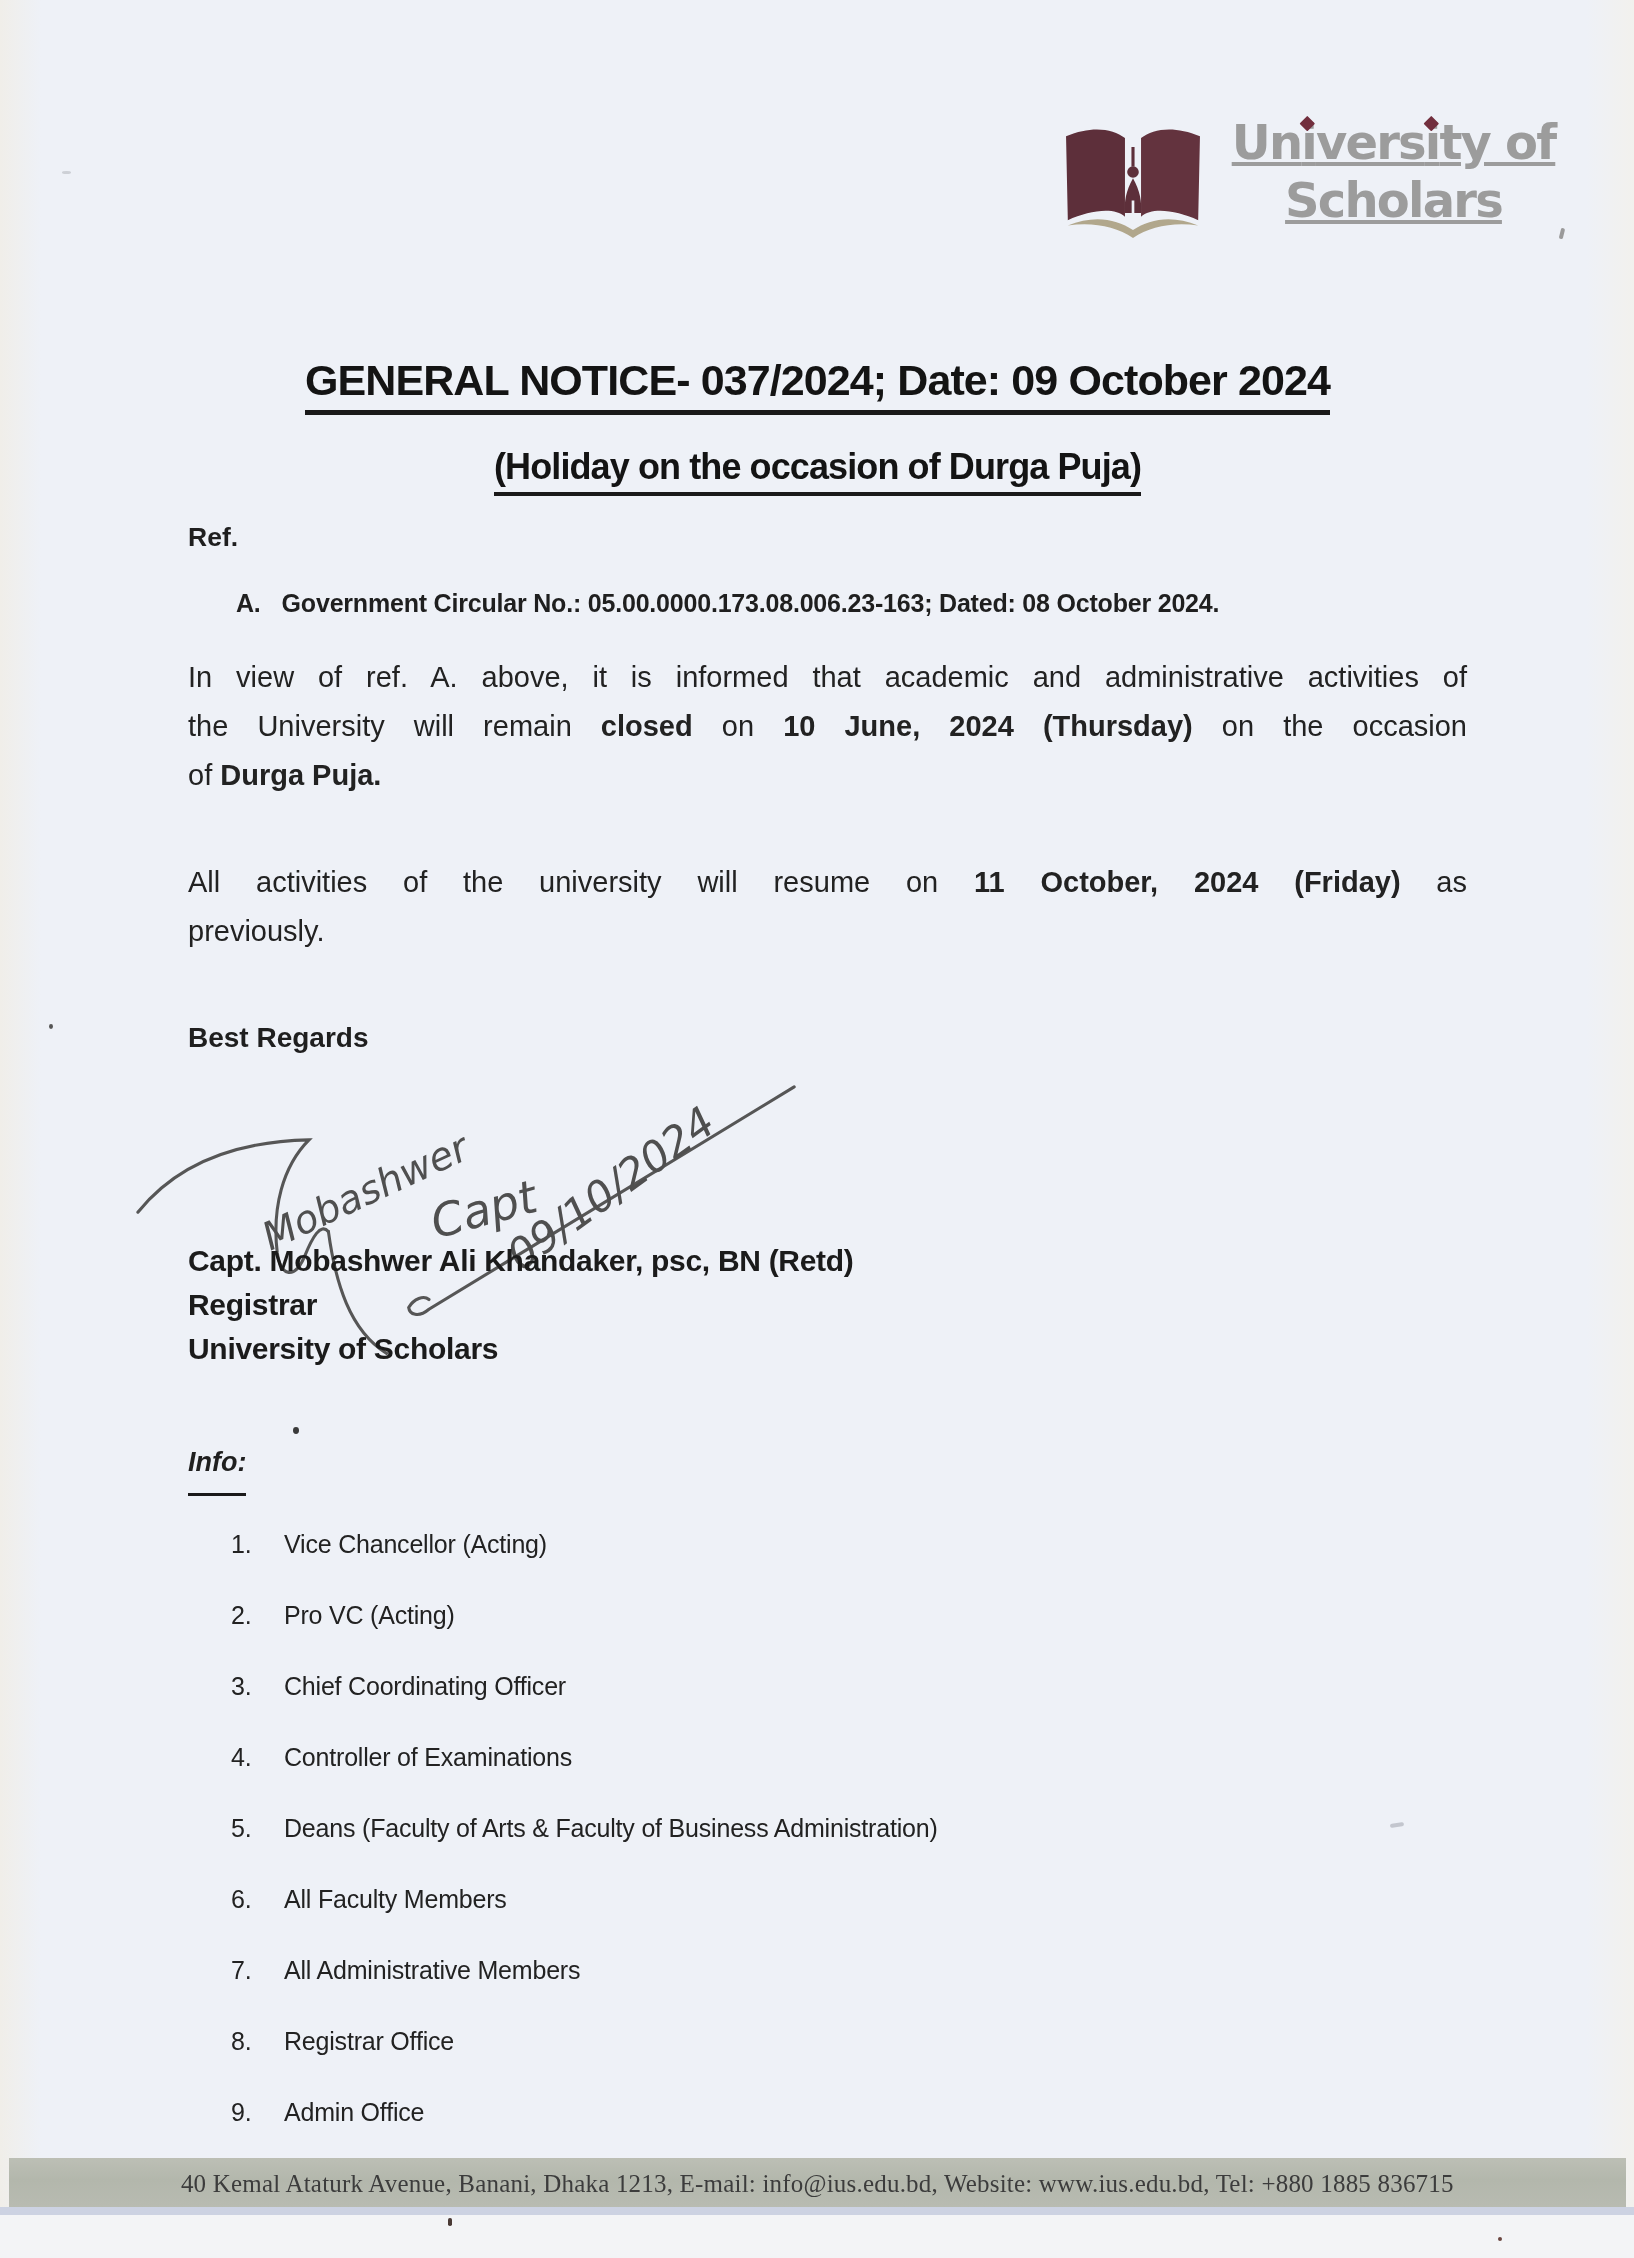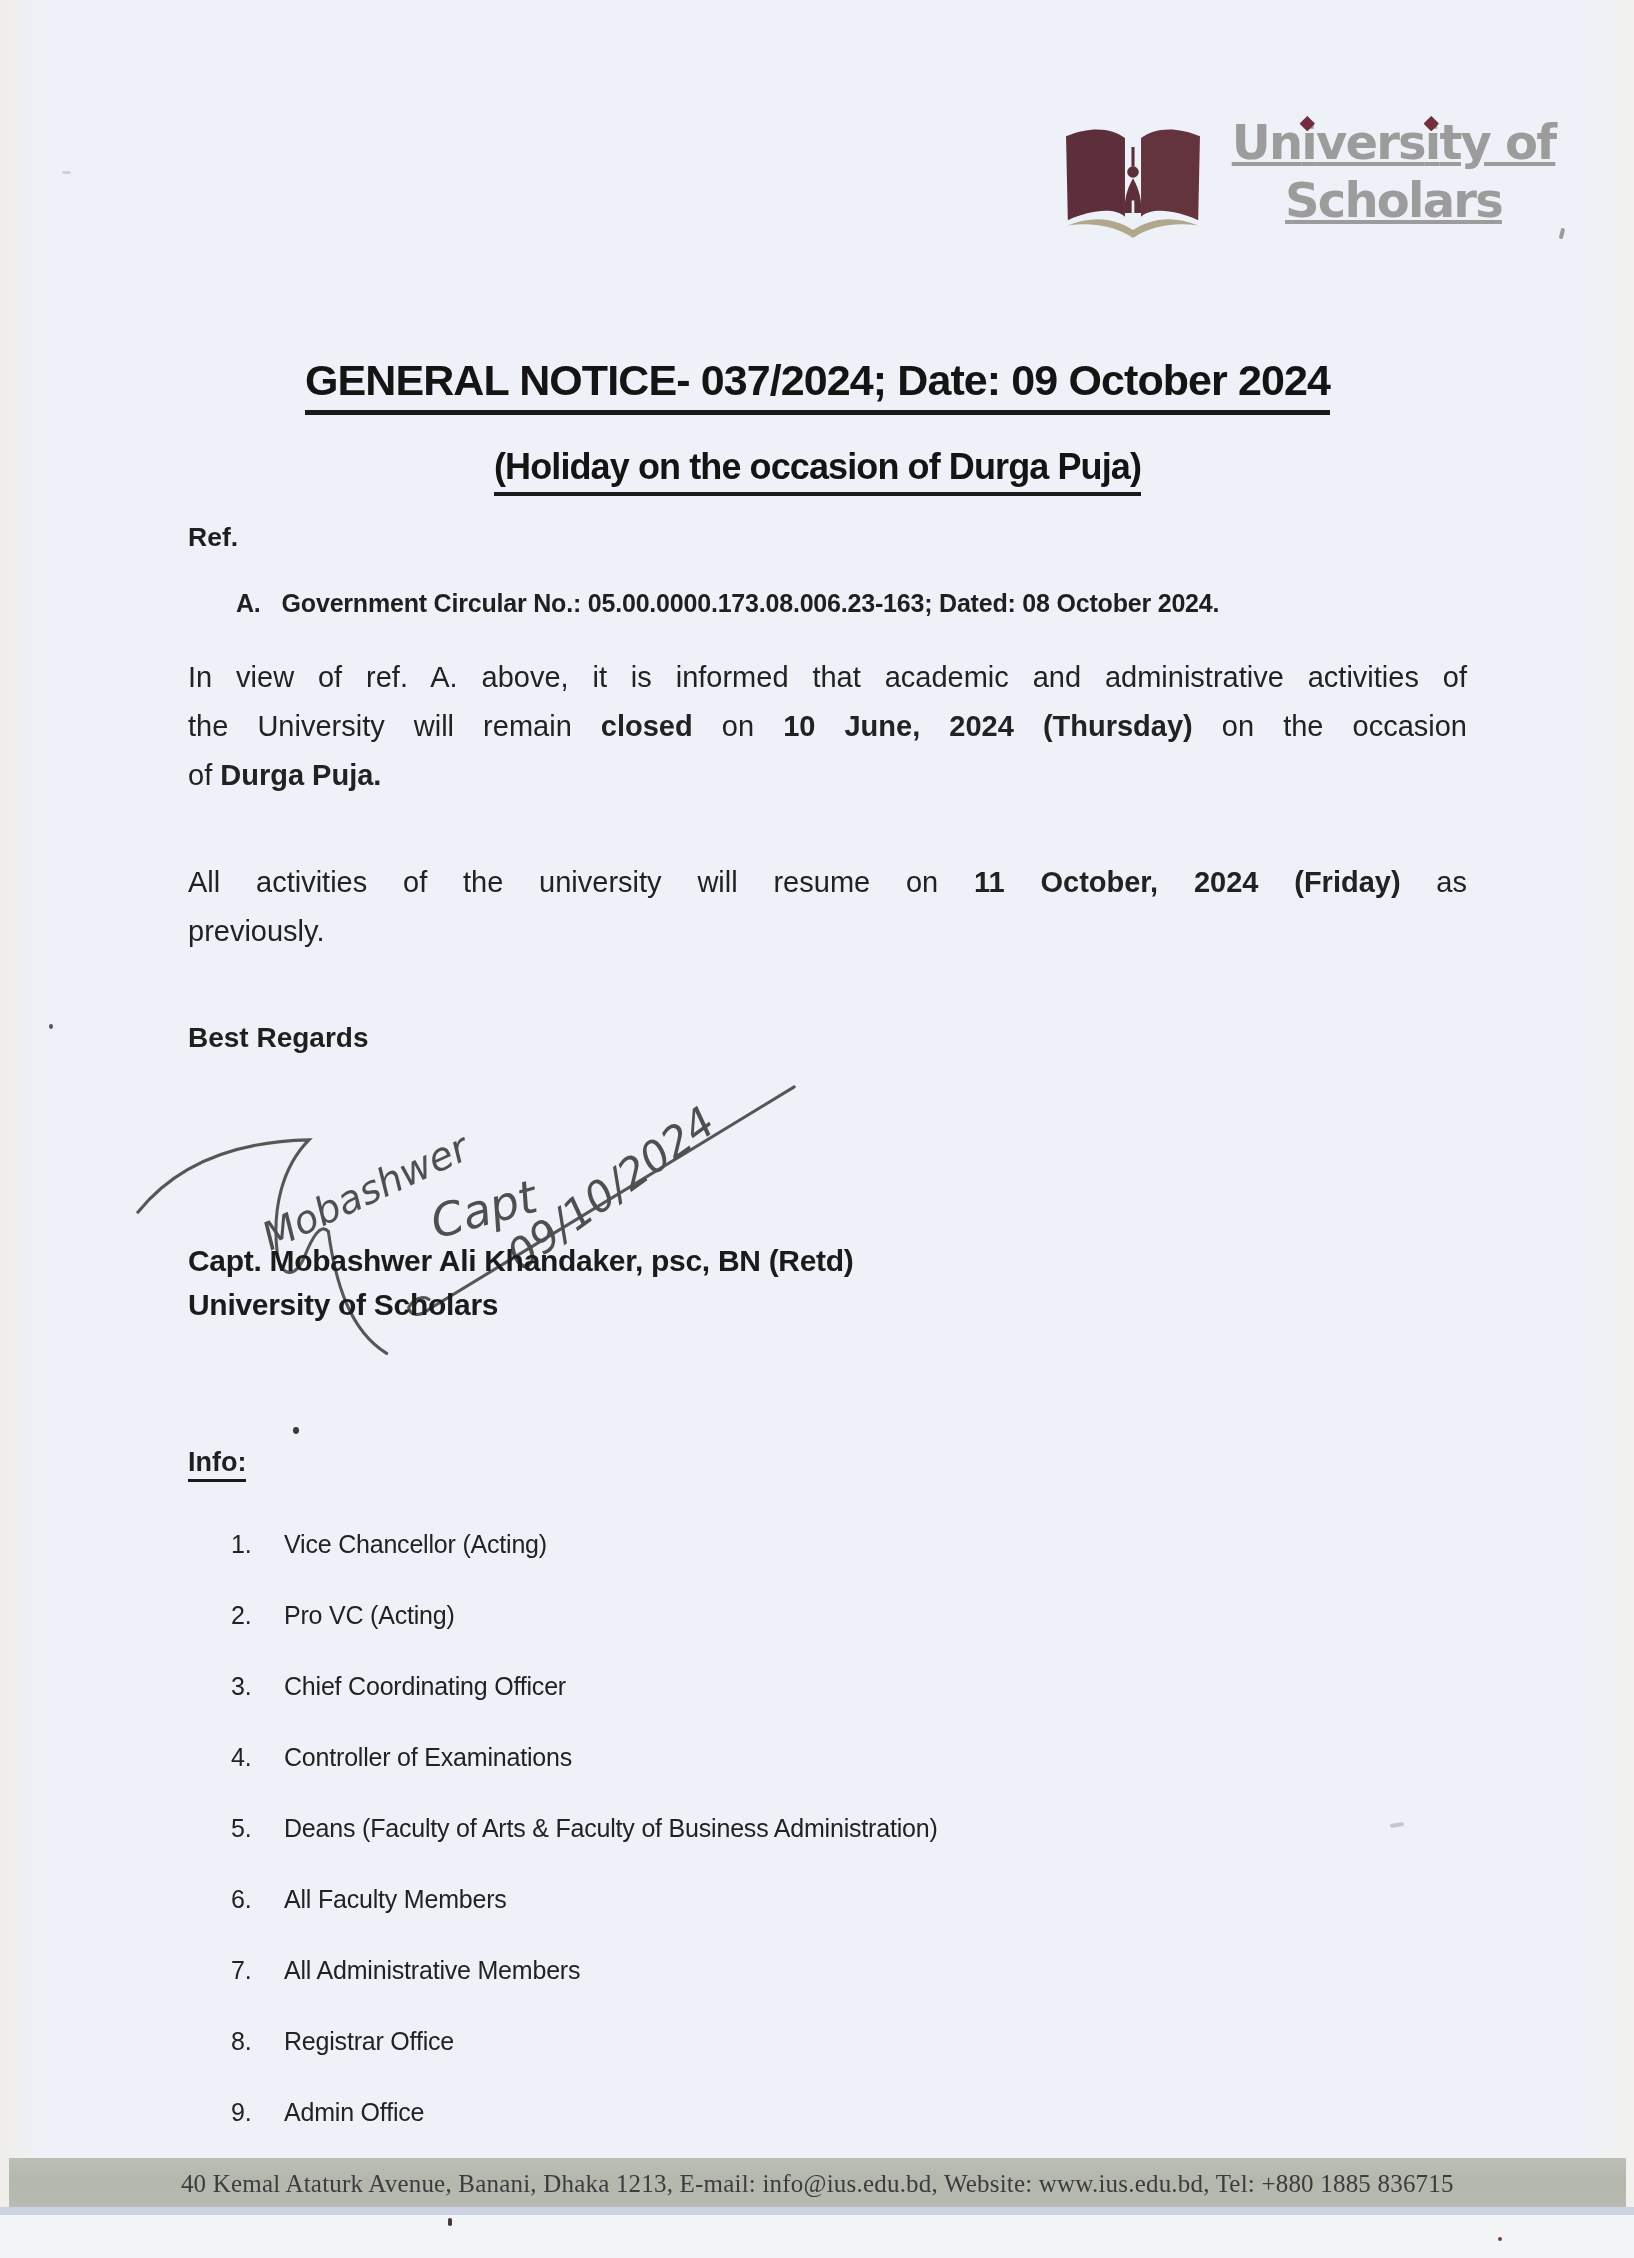--- a/index.html
+++ b/index.html
@@ -42,21 +42,21 @@
   .para1{top:653px;}
   .para2{top:858px;}
   .closing{left:188px;top:1022px;font-size:28px;font-weight:bold;}
 
   
   .signature{left:122px;top:1078px;width:681px;height:346px;}
   .sig-block{left:188px;top:1239px;font-size:30px;font-weight:bold;line-height:44px;color:#1b1b1b;letter-spacing:-0.3px;}
 
   
   .info-label{left:188px;top:1447px;font-size:27px;font-weight:bold;}
-  .info-label .ul{border-bottom:3.5px solid #1a1a1a;padding-bottom:2px;}
+  .info-label .ul{border-bottom:3.5px solid #1a1a1a;padding-bottom:16px;font-style:italic;}
   .info-list{left:231px;top:1492px;font-size:25px;color:#222;letter-spacing:-0.2px;}
   .irow{height:37px;line-height:37px;white-space:nowrap;margin-top:34px;}
   .imark{display:inline-block;min-width:53px;}
 
   
   .footer-bar{left:8.8px;top:2158px;width:1617px;height:49px;
     background:linear-gradient(180deg,#bcbfb5 0%,#b3b7ac 45%,#b8bbb1 100%);
     text-align:center;}
   .footer-text{font-family:"Liberation Serif","DejaVu Serif",serif;font-size:25px;color:#3c3c3c;line-height:51px;letter-spacing:0.2px;}
   .footer-strip{left:0;top:2207px;width:1635px;height:8px;background:#ccd2e2;}
@@ -126,20 +126,21 @@
       <g fill="#4f4f4f" font-family="DejaVu Sans, sans-serif" font-style="italic">
         <text transform="translate(168,196) rotate(-25)" font-size="44">Mobashwer</text>
         <text transform="translate(356,182) rotate(-15)" font-size="52">Capt</text>
         <text transform="translate(452,220) rotate(-36)" font-size="48">09/10/2024</text>
       </g>
     </svg>
   </div>
 
   <div class="abs sig-block">
     <div>Capt. Mobashwer Ali Khandaker, psc, BN (Retd)</div>
+    <div>Registrar</div>
     <div>University of Scholars</div>
   </div>
 
   <div class="abs info-label">
     <span class="ul">Info:</span>
   </div>
   <div class="abs info-list">
       <div class="irow"><span class="imark">1.</span><span class="ilabel">Vice Chancellor (Acting)</span></div>
       <div class="irow"><span class="imark">2.</span><span class="ilabel">Pro VC (Acting)</span></div>
       <div class="irow"><span class="imark">3.</span><span class="ilabel">Chief Coordinating Officer</span></div>

